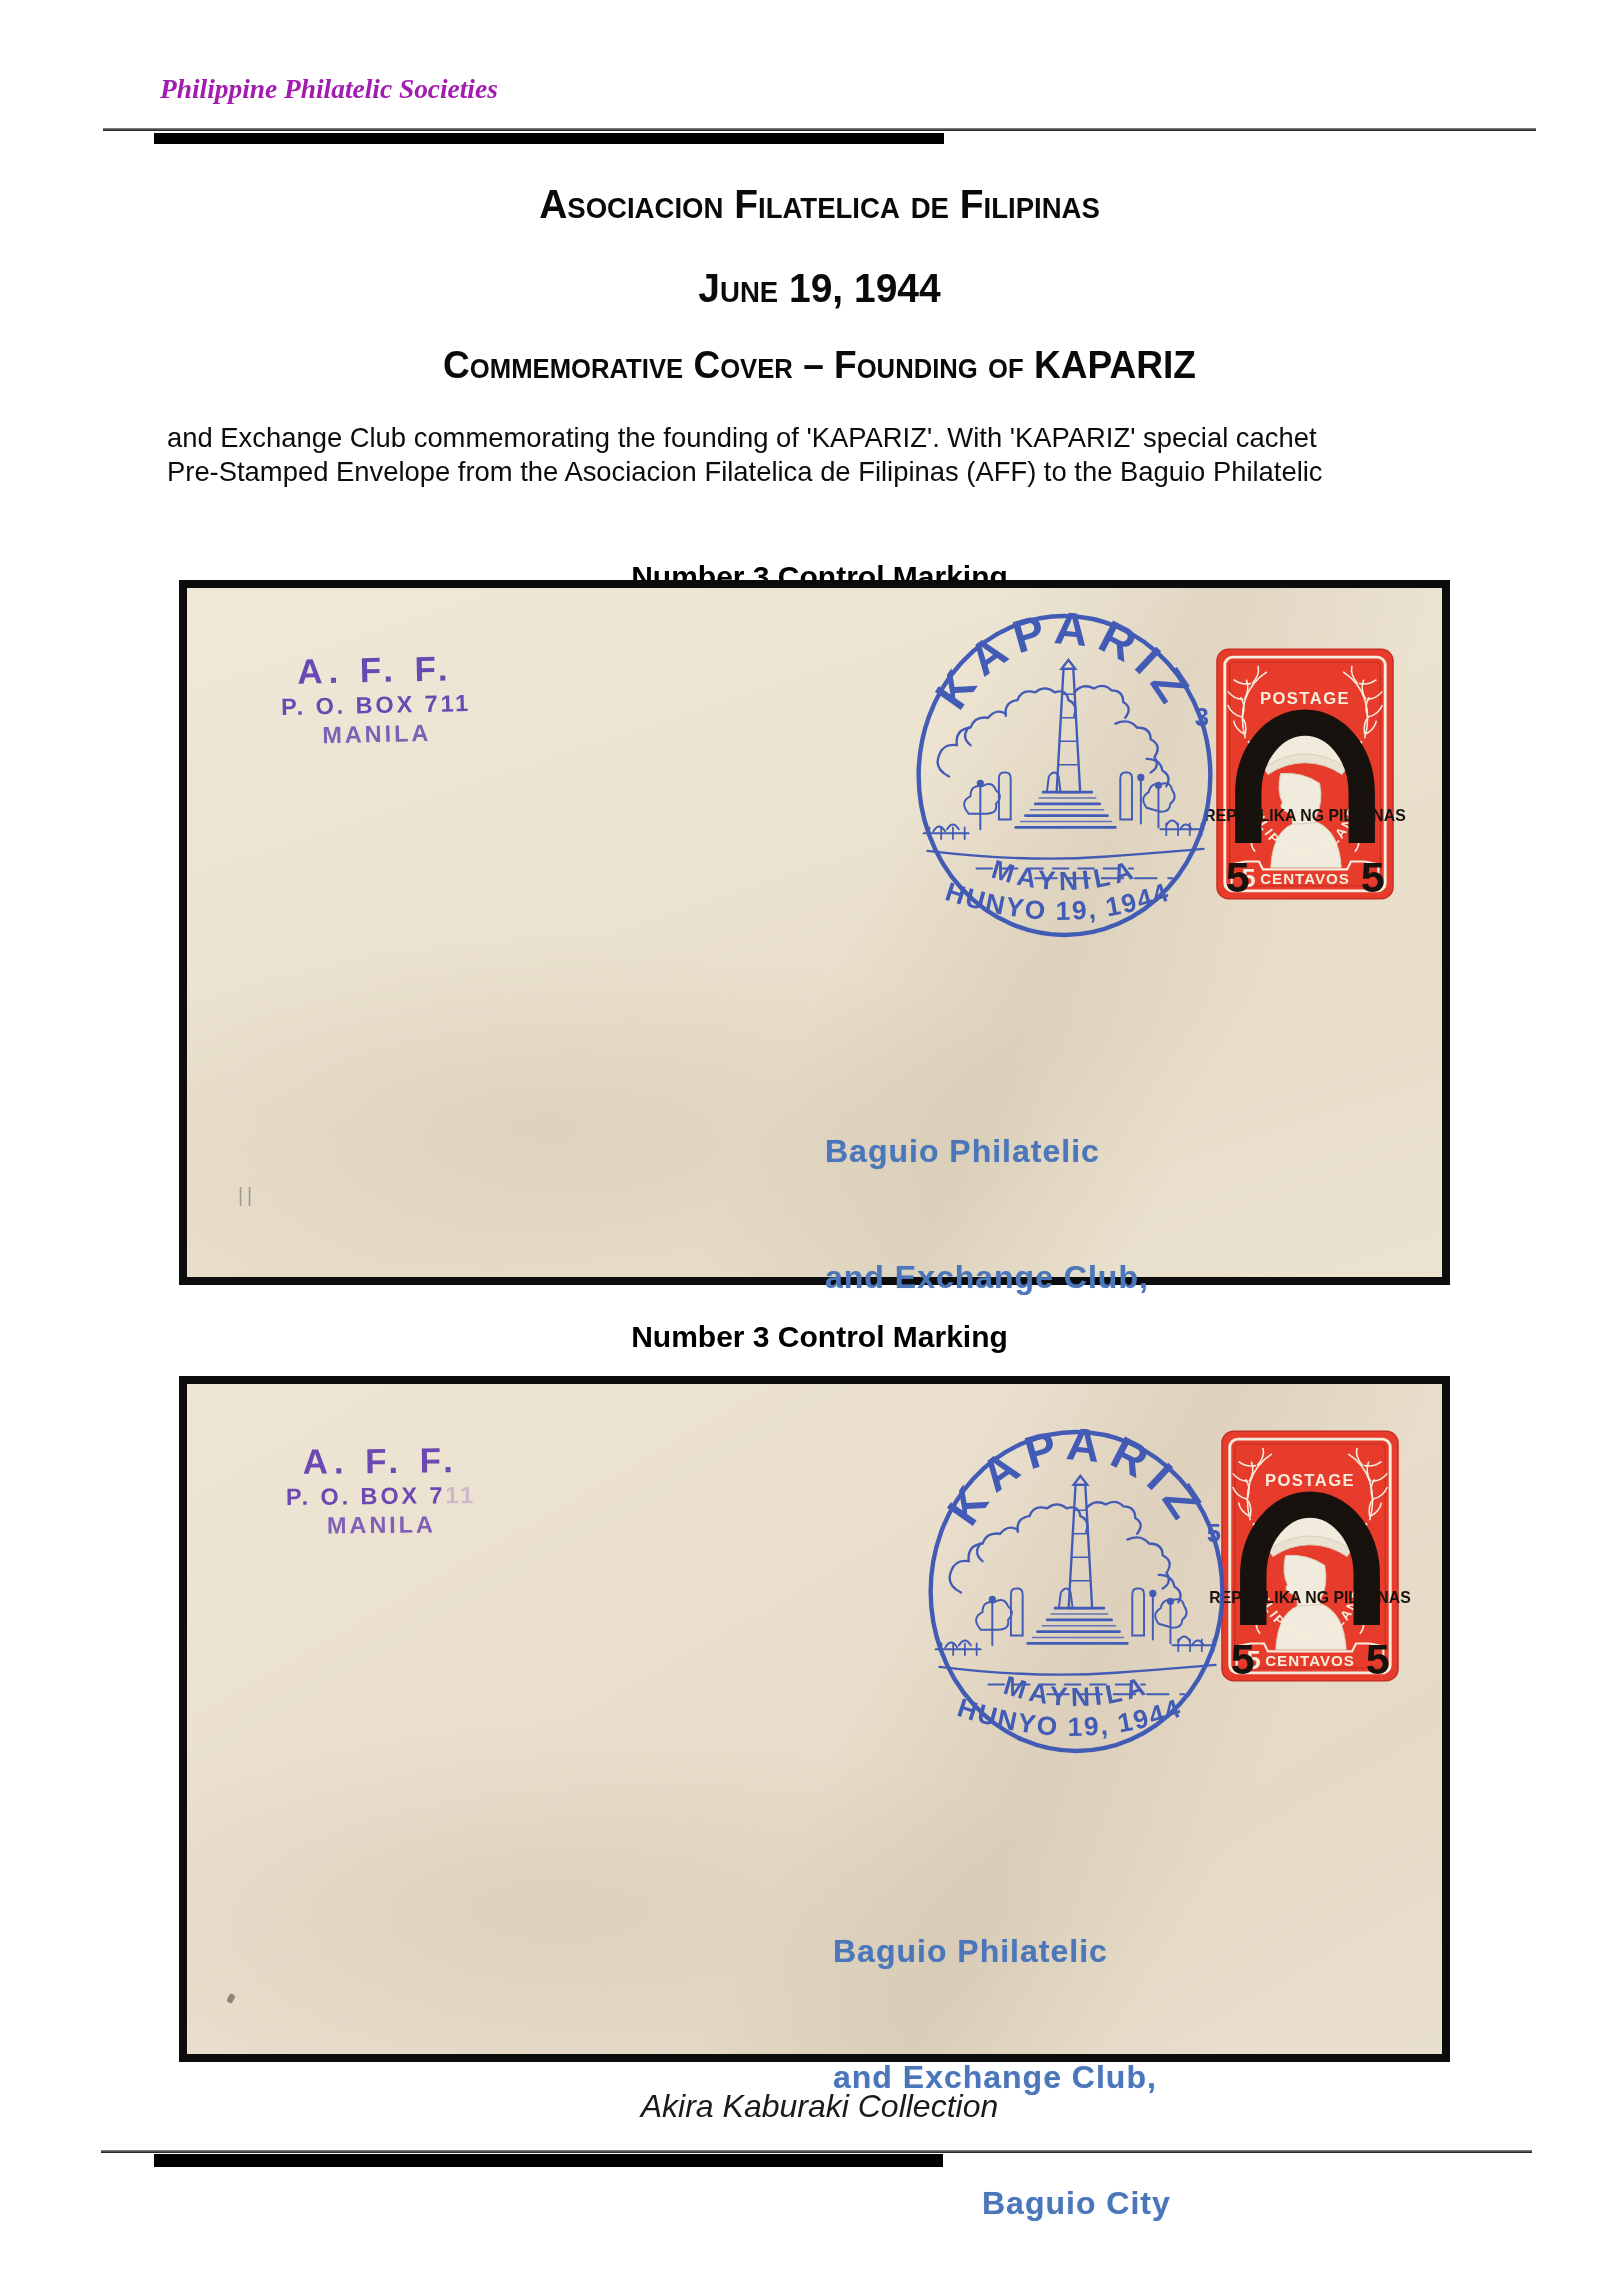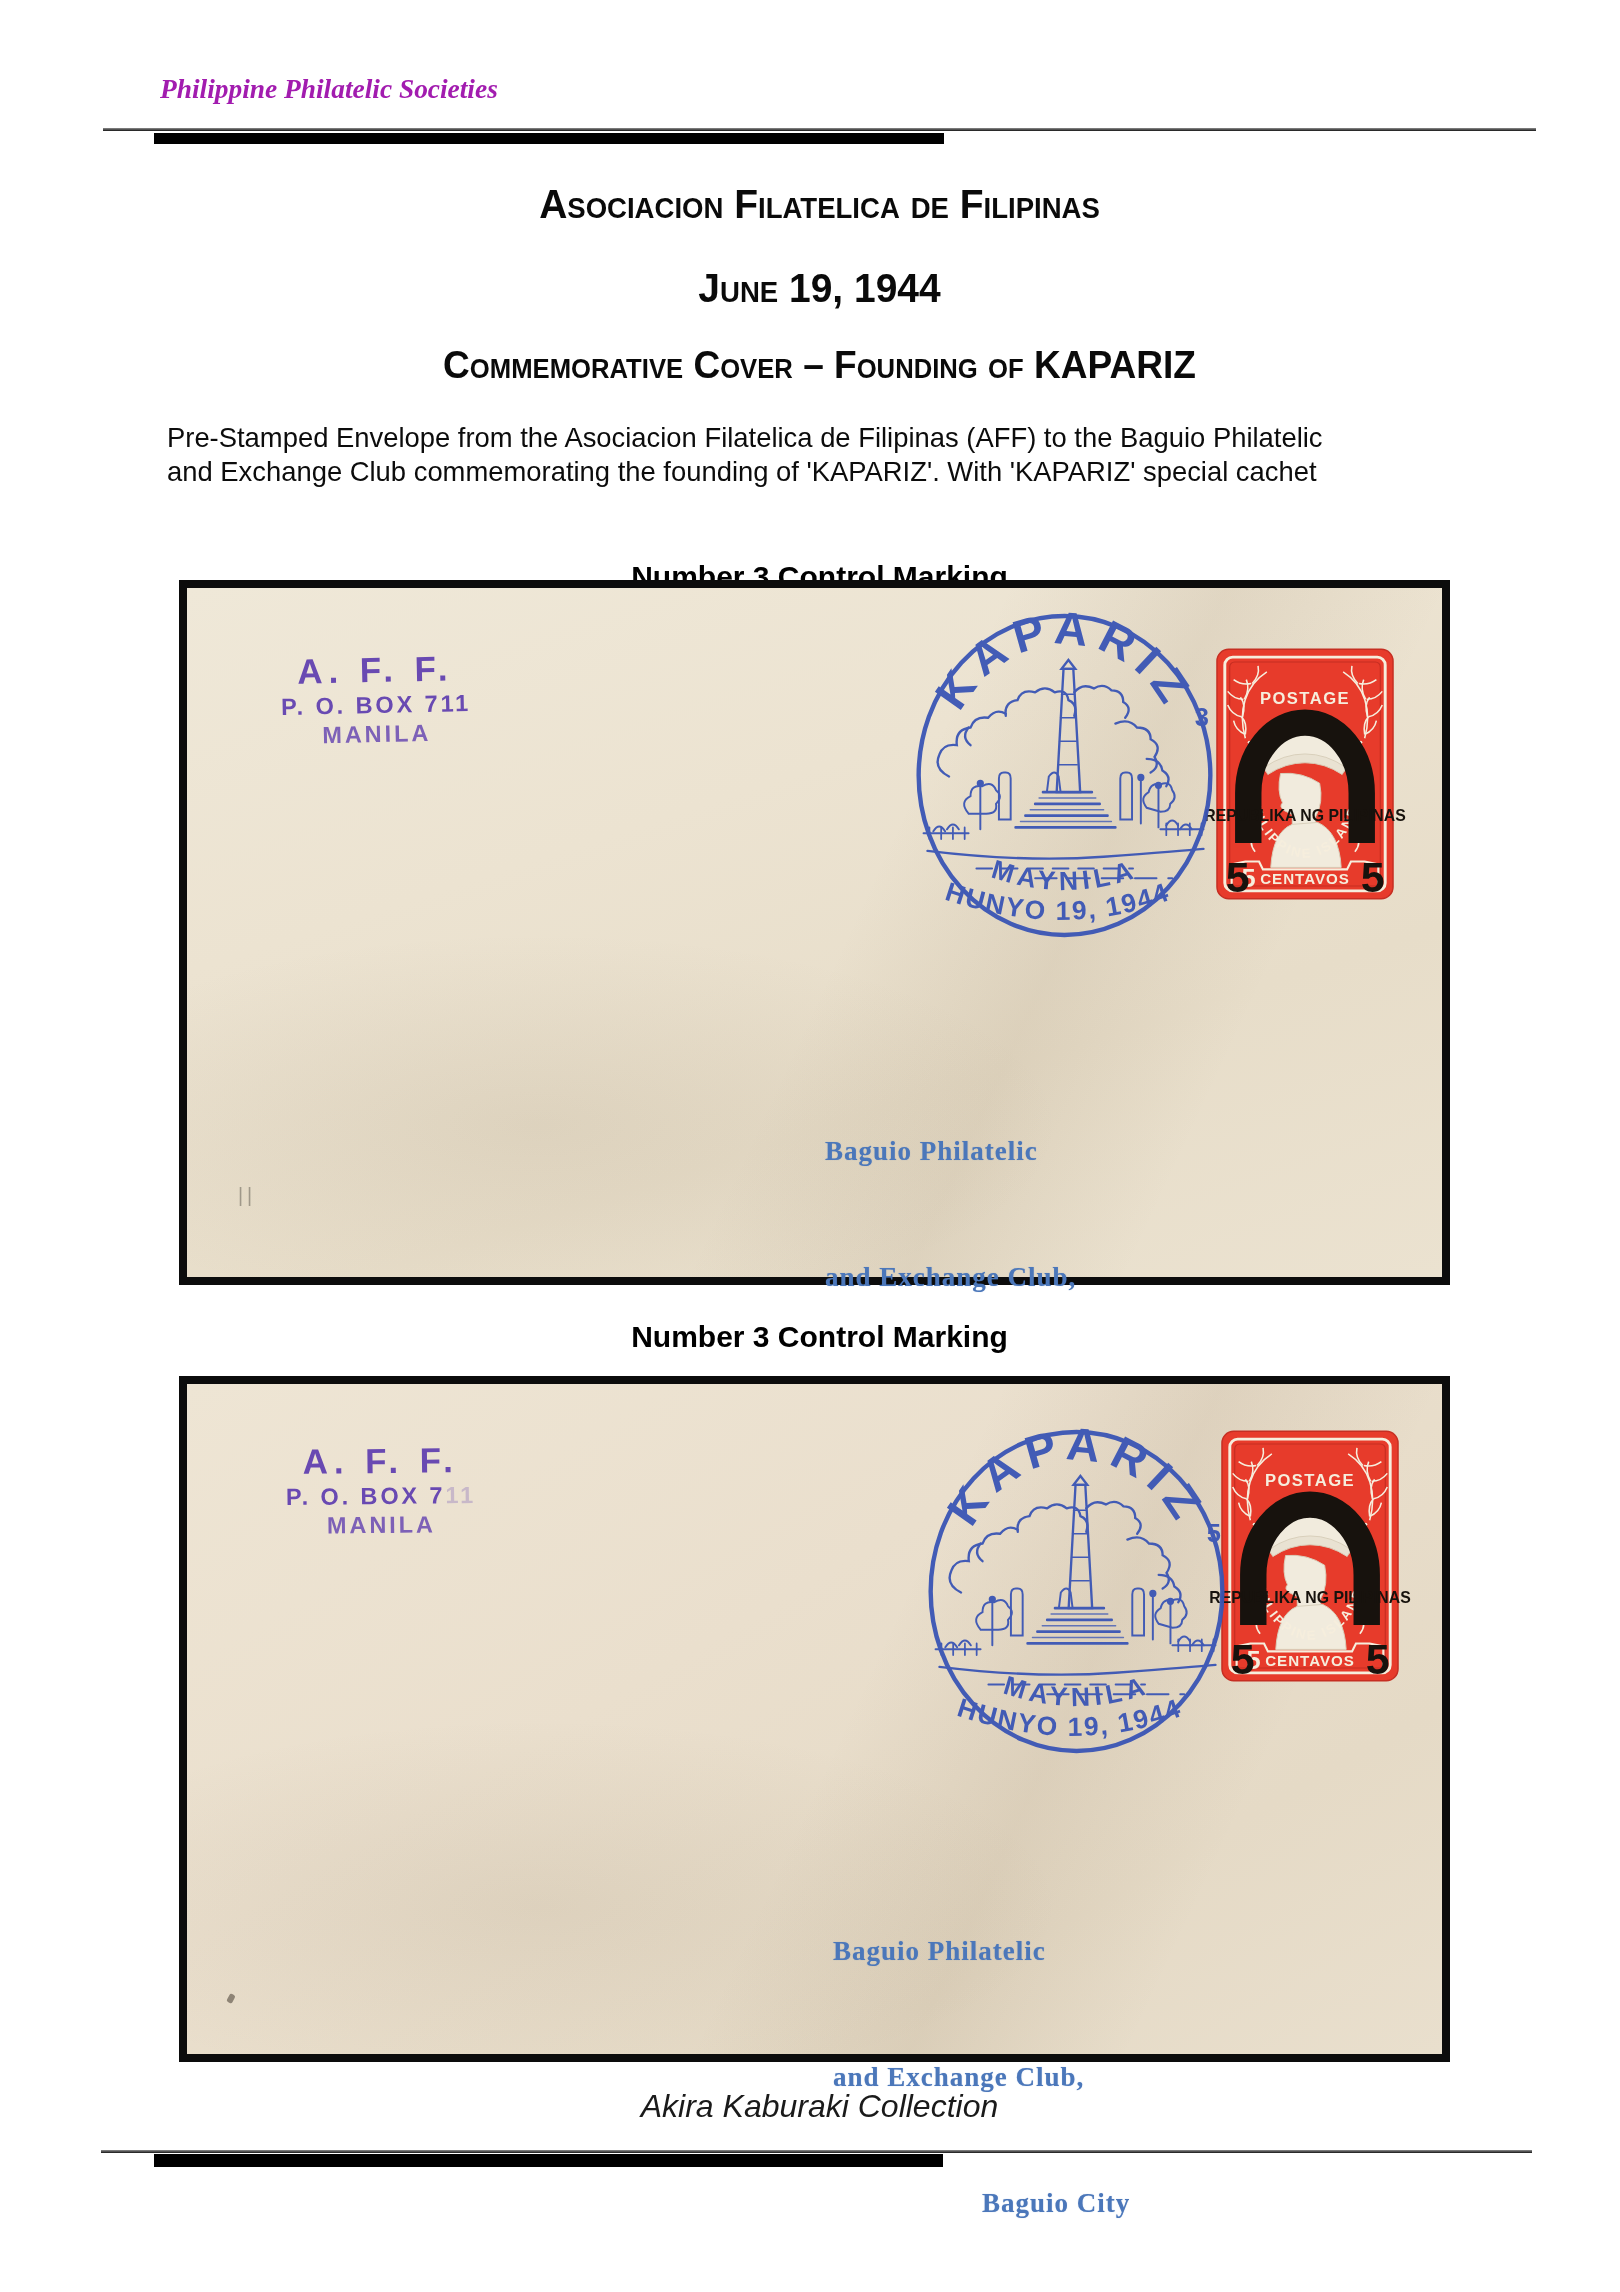--- a/index.html
+++ b/index.html
@@ -48,22 +48,22 @@
   .return-address{
     width:314px;text-align:center;color:#5e3db0;font-weight:bold;opacity:.92;
     transform:rotate(-1.2deg);line-height:1.1;
   }
   .ra-l1{font-size:35px;letter-spacing:5.9px;}
   .ra-l2{font-size:23.5px;letter-spacing:2.9px;margin-top:3.9px;}
   .ra-l3{font-size:23.5px;letter-spacing:2.9px;margin-top:2.9px;opacity:.85;}
   .ra-faint{opacity:.28;}
 
   .typed-address{
-    color:#4b77ba;font-family:Liberation Serif, serif;font-weight:bold;
-    font-size:27px;line-height:42px;letter-spacing:1px;text-shadow:0 0 1px rgba(75,119,186,.45);
+    color:#4b77ba;font-family:Liberation Sans, sans-serif;font-weight:bold;
+    font-size:32px;line-height:42px;letter-spacing:1px;text-shadow:0 0 1px rgba(75,119,186,.45);
     white-space:pre;
   }
   .ta-indent{padding-left:149px;}
 
   .speck{width:5.9px;height:8.8px;background:rgba(70,60,50,.55);border-radius:2px;}
   .pencil{font-size:19.6px;color:rgba(90,85,75,.5);}
 
   svg text{font-family:"Liberation Sans", sans-serif;}
 </style>
 </head>
@@ -71,22 +71,22 @@
 
 <div class="abs society-name">Philippine Philatelic Societies</div>
 <div class="abs rule-thin hdr-thin"></div>
 <div class="abs rule-thick hdr-thick"></div>
 
 <div class="abs center-wrap t1 title-line">Asociacion Filatelica de Filipinas</div>
 <div class="abs center-wrap t2 title-line">June 19, 1944</div>
 <div class="abs center-wrap t3 title-line">Commemorative Cover – Founding of KAPARIZ</div>
 
 <div class="abs paragraph">
+  <div>and Exchange Club commemorating the founding of 'KAPARIZ'. With 'KAPARIZ' special cachet</div>
   <div>Pre-Stamped Envelope from the Asociacion Filatelica de Filipinas (AFF) to the Baguio Philatelic</div>
-  <div>and Exchange Club commemorating the founding of 'KAPARIZ'. With 'KAPARIZ' special cachet</div>
 </div>
 
 <div class="abs center-wrap section-heading sh1">Number 3 Control Marking</div>
 
 <div class="abs envelope env1">
   <div class="abs shade1"></div>
   <div class="abs shade2"></div>
 
   <div class="abs return-address" style="left:32px;top:63px;">
     <div class="ra-l1">A. F. F.</div>

